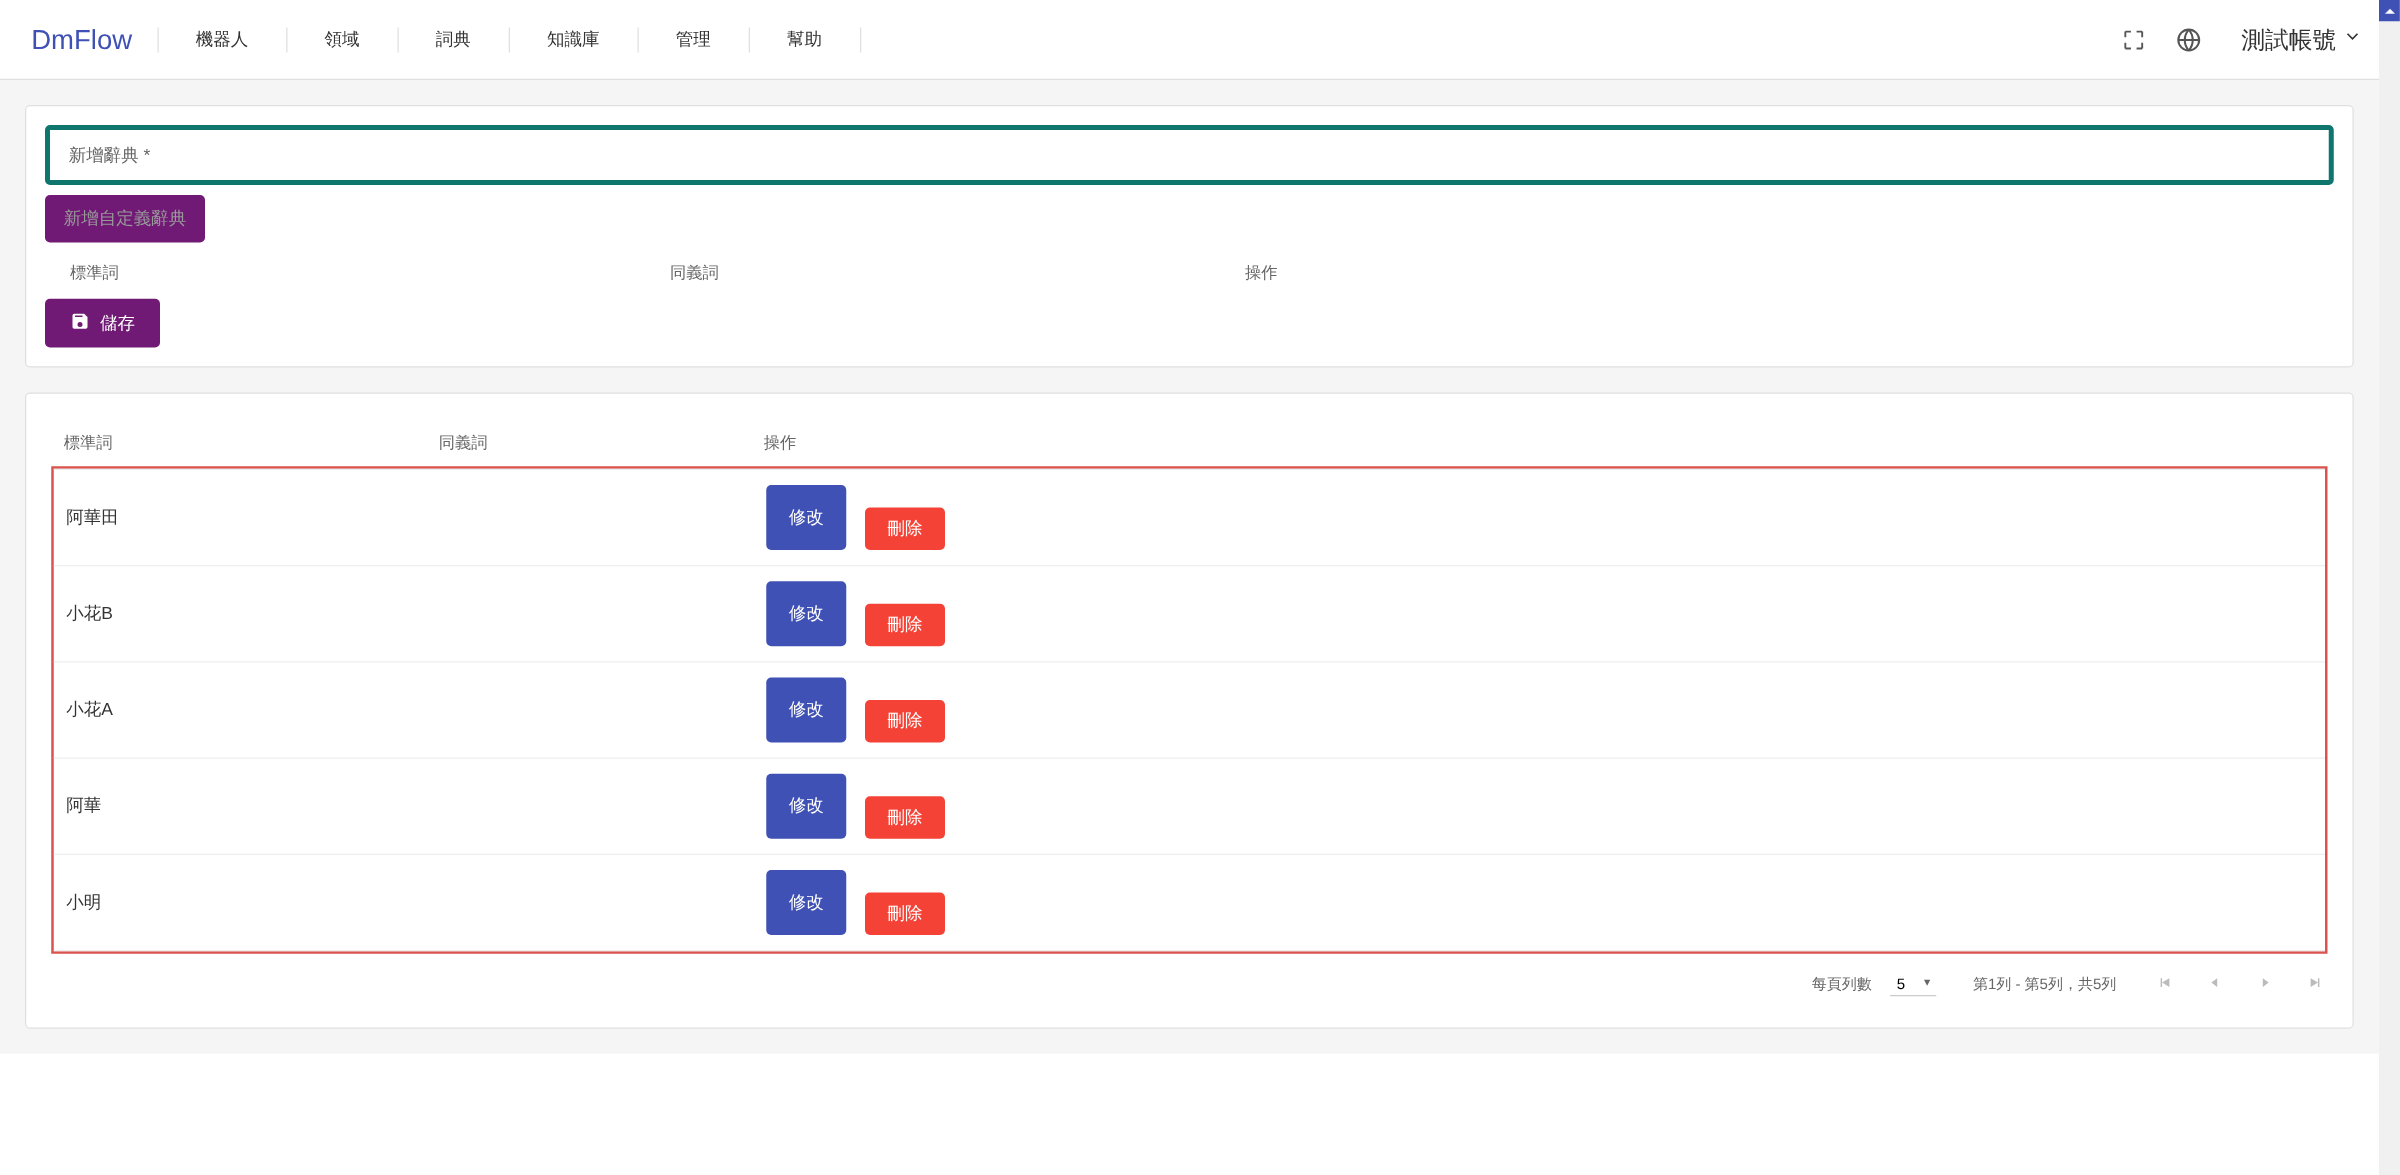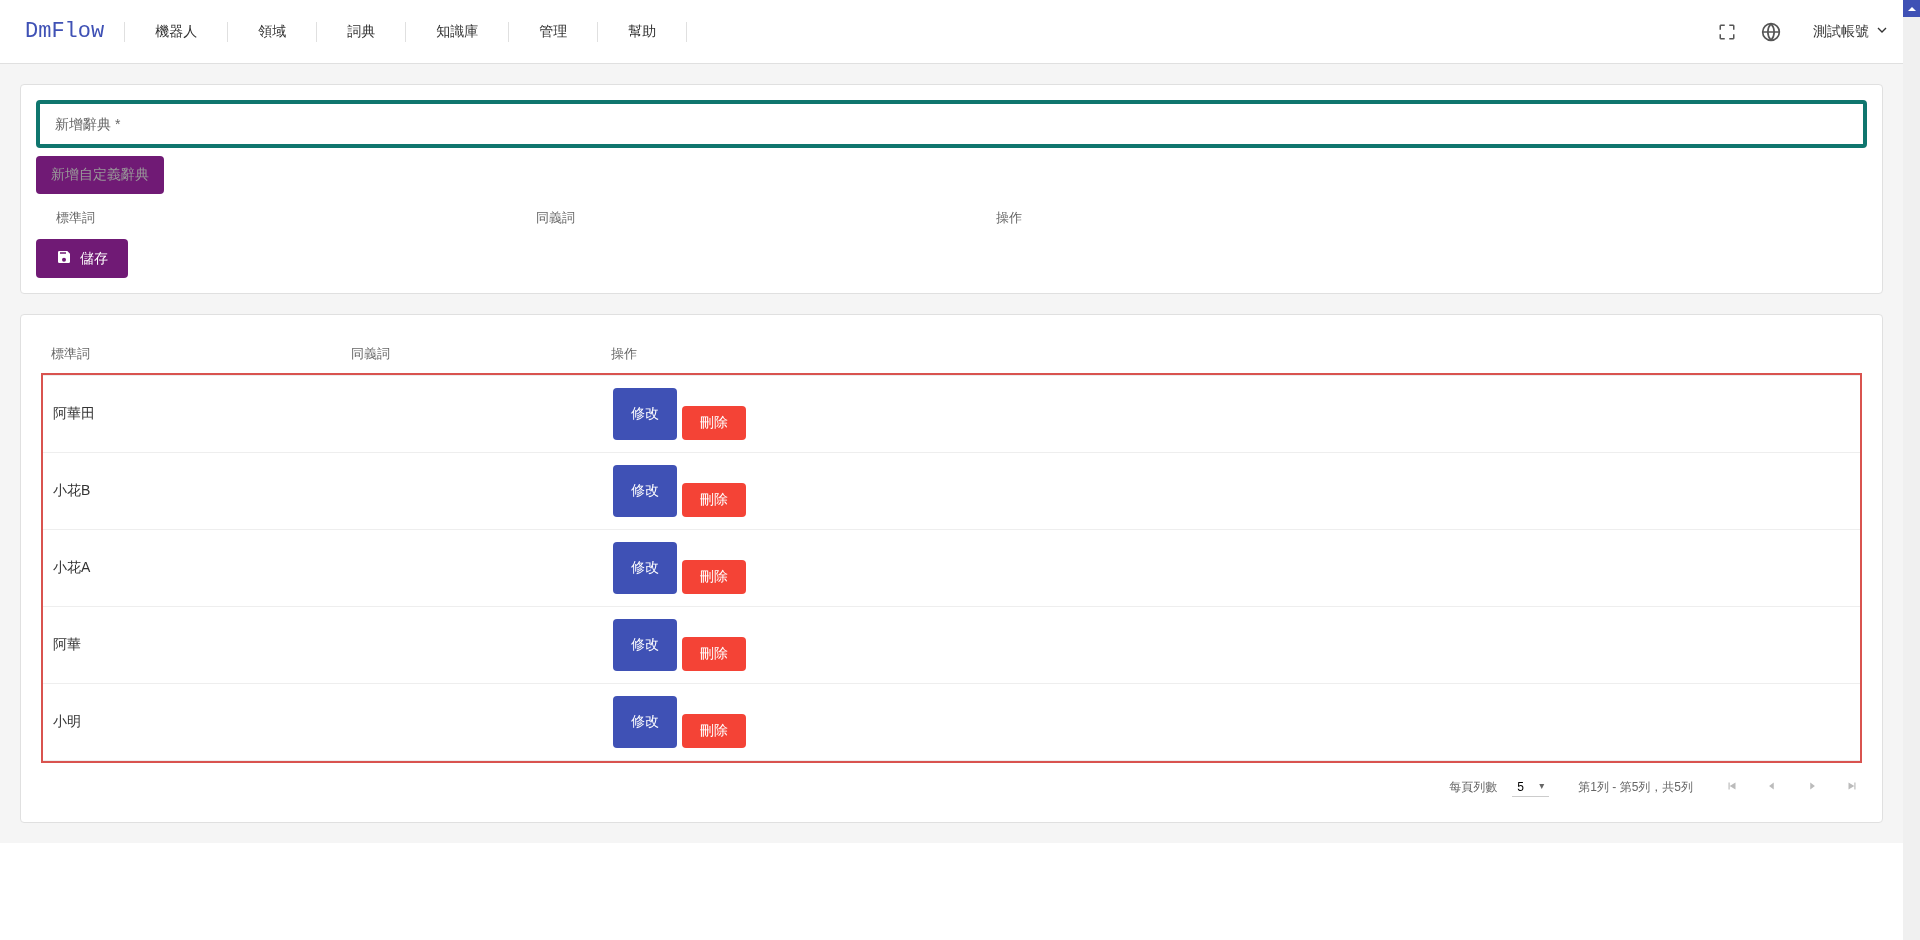--- a/index.html
+++ b/index.html
@@ -13,21 +13,20 @@
       color: #333;
     }
     .header {
       display: flex;
       align-items: center;
       justify-content: space-between;
       height: 64px;
       padding: 0 20px 0 10px;
       border-bottom: 1px solid #e0e0e0;
       box-shadow: 0 1px 3px rgba(0,0,0,0.05);
-      font-family: Liberation Mono, monospace;
     }
     .header-left {
       display: flex;
       align-items: center;
     }
     .logo {
       color: #3f51b5;
       font-size: 22px;
       font-weight: 500;
       padding: 0 15px;
@@ -58,21 +57,21 @@
       justify-content: center;
       width: 24px;
       height: 24px;
       color: #555;
     }
     .account {
       display: flex;
       align-items: center;
       gap: 5px;
       cursor: pointer;
-      font-size: 14px;
+      font-size: 19px;
       padding: 0 10px;
       text-align: center;
     }
     .scroll-ind {
       width: 17px;
       background: #f0f0f0;
       height: 100%;
       position: fixed;
       right: 0;
       top: 0;
@@ -155,21 +154,21 @@
       padding: 15px 0 10px 0;
     }
     .table-headers {
       display: flex;
       padding: 15px 20px 10px 30px;
       font-size: 13px;
       color: #666;
     }
     .col1 { width: 300px; }
     .col2 { width: 260px; }
-    .col3 { flex: 1; display: flex; gap: 5px; }
+    .col3 { flex: 1; display: flex; gap: 15px; }
     .highlight-box {
       border: 2px solid #d9534f;
       margin: 0 20px;
     }
     .table-row {
       display: flex;
       align-items: center;
       padding: 12px 10px 12px 10px;
       border-top: 1px solid #eee;
       font-size: 14px;

